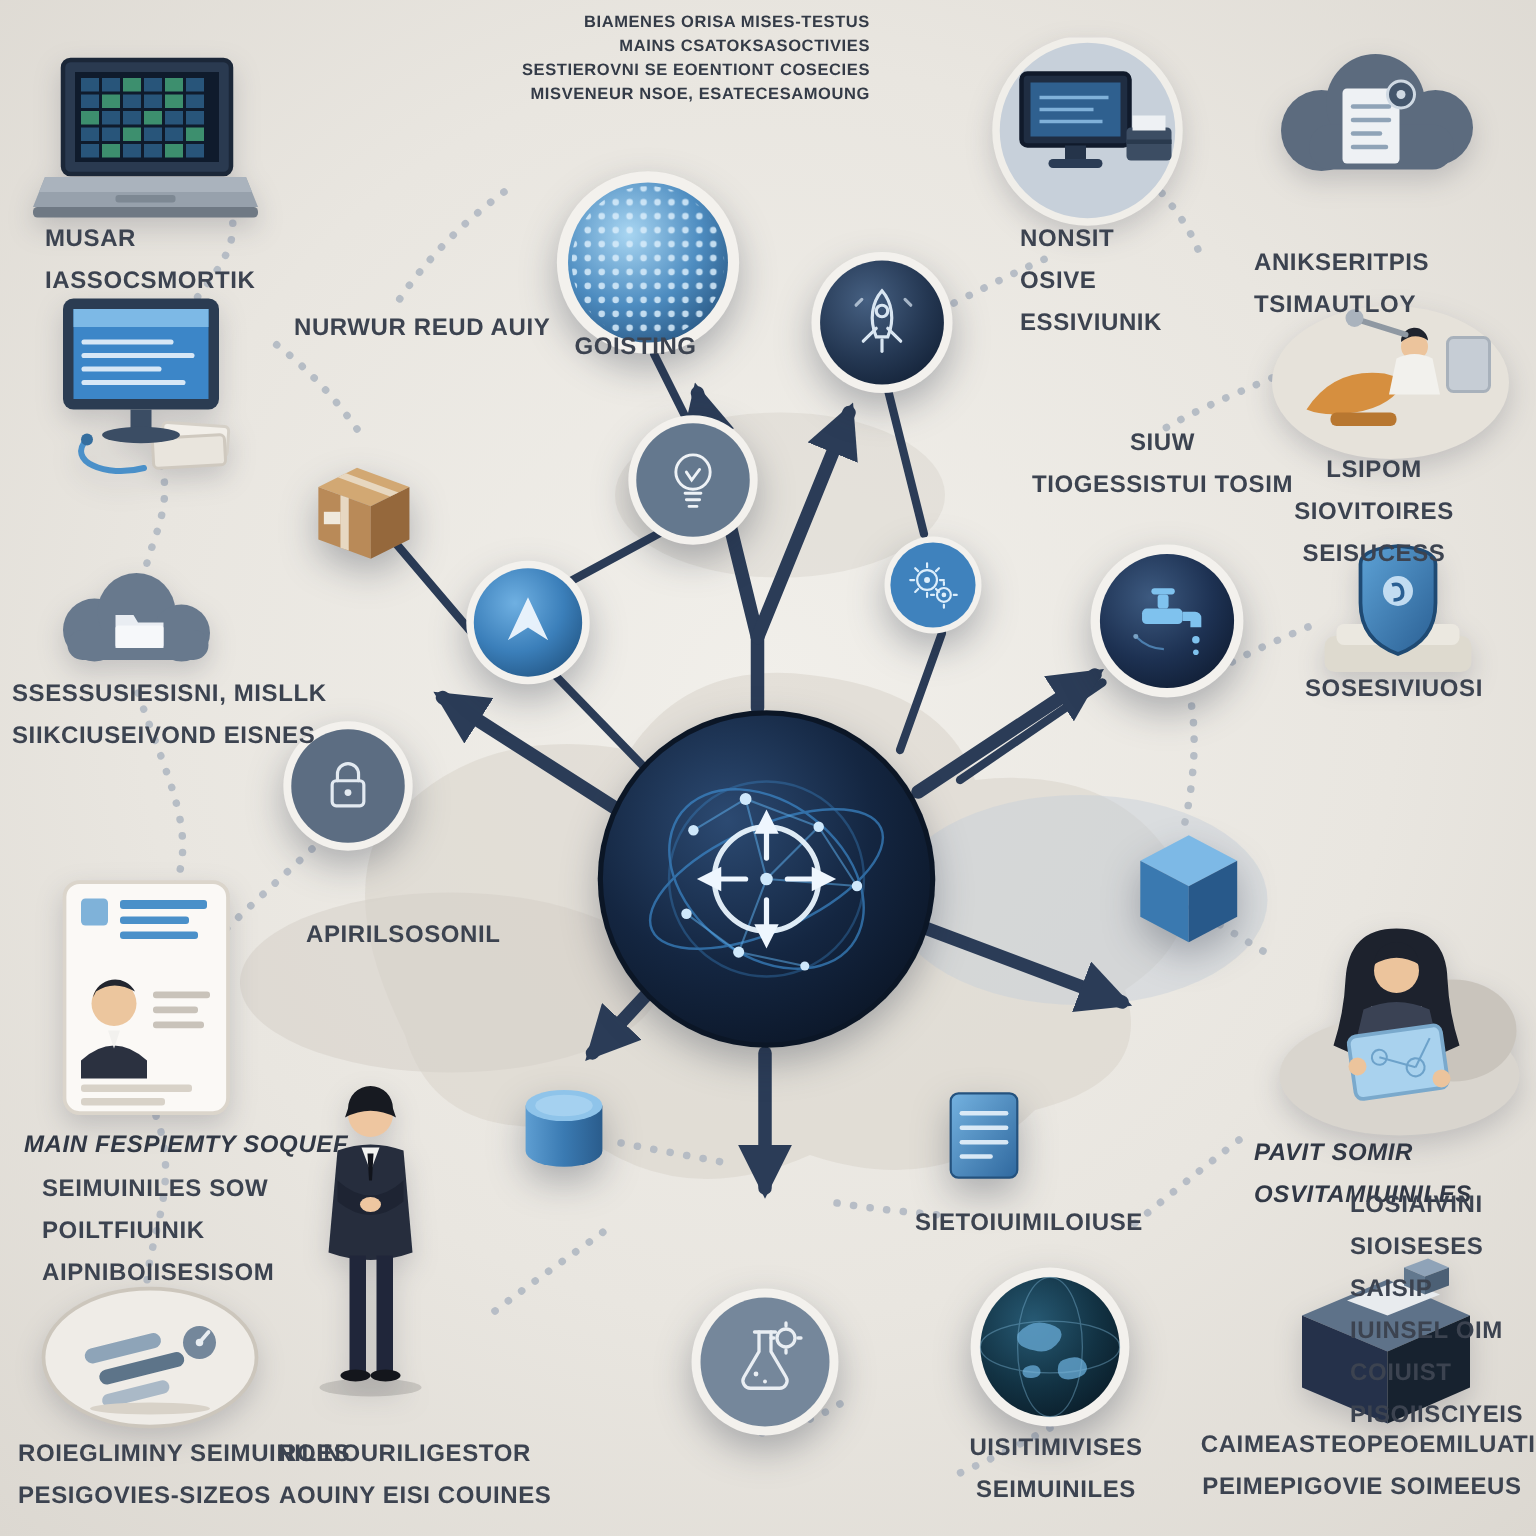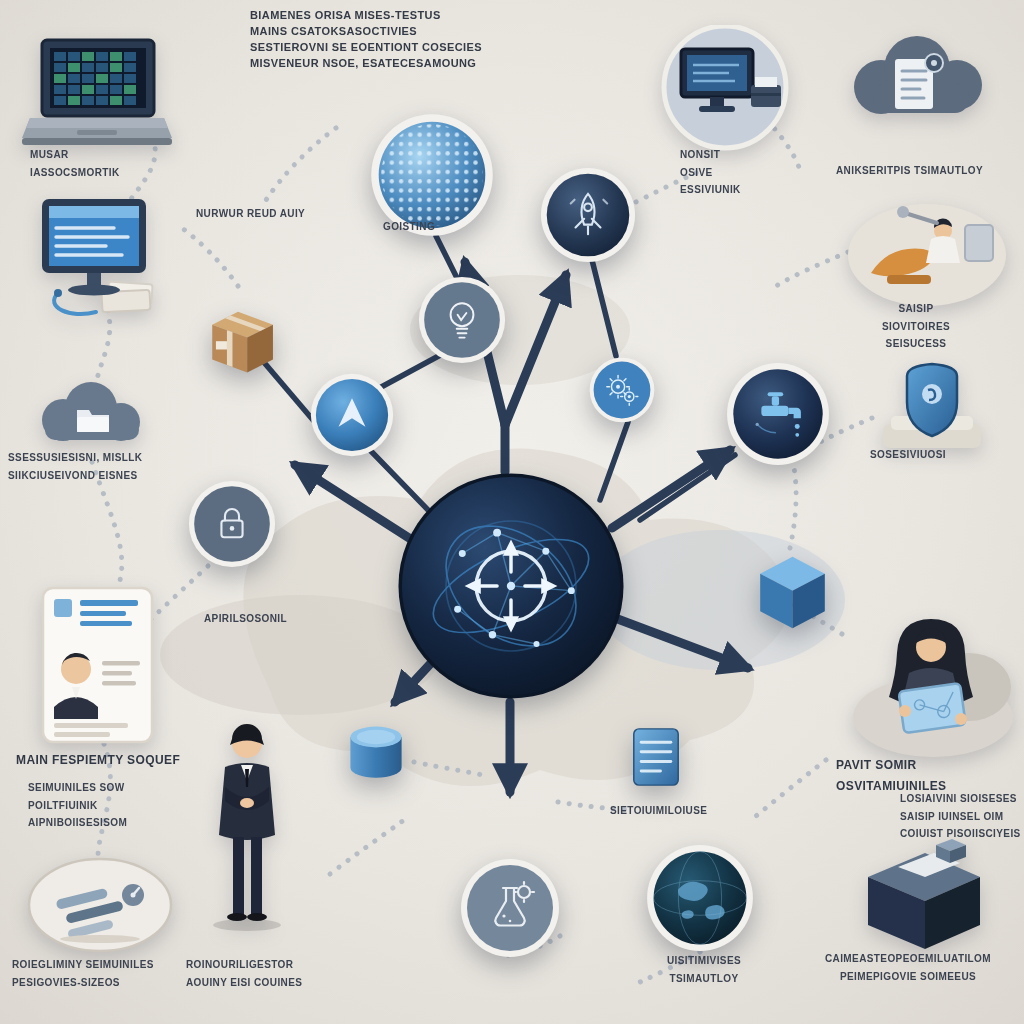--- a/index.html
+++ b/index.html
@@ -9,26 +9,26 @@
     background: radial-gradient(circle at 50% 45%, #f1efea 0%, #e9e6e0 55%, #dcd8d1 100%);
     font-family:"Liberation Sans", sans-serif;
   }
   .layer { position:absolute; inset:0; width:1024px; height:1024px; }
   .node, .illus { position:absolute; }
   .node svg, .illus svg { width:100%; height:100%; display:block; }
   .node { filter: drop-shadow(0 10px 12px rgba(25,35,55,.30)); }
   .illus { filter: drop-shadow(0 7px 9px rgba(25,35,55,.18)); }
   .lbl {
     position:absolute; font-weight:700; color:#3c4350;
-    font-size:10px; letter-spacing:.4px; line-height:1.75;
+    font-size:16px; letter-spacing:.4px; line-height:1.75;
     white-space:pre-line;
   }
   .lbl.center { transform:translateX(-50%); text-align:center; }
   .lbl.para { line-height:1.45; font-size:11px; color:#343b47; }
-  .lbl.big { font-size:12px; color:#313845; }
+  .lbl.big { font-size:16px; color:#313845;font-style:italic; }
 </style>
 </head>
 <body>
 
 <div class="canvas">
 
   <svg class="layer" viewBox="0 0 1024 1024">
     <defs>
       <marker id="arr" viewBox="0 0 10 10" refX="8" refY="5" markerWidth="4" markerHeight="4" orient="auto-start-reverse">
         <path d="M0,0 L10,5 L0,10 z" fill="#2b3c57"></path>
@@ -572,49 +572,51 @@
       <polygon points="28,42 85,18 140,42 85,66" fill="#5e7289"></polygon>
       <polygon points="28,42 85,66 85,114 28,90" fill="#25314a"></polygon>
       <polygon points="140,42 85,66 85,114 140,90" fill="#17222f"></polygon>
       <polygon points="58,32 94,18 120,28 85,42" fill="#e8ebee"></polygon>
       <polygon points="96,10 112,4 126,10 110,16" fill="#8fa3b8"></polygon>
       <polygon points="96,10 110,16 110,28 96,22" fill="#62788e"></polygon>
       <polygon points="126,10 110,16 110,28 126,22" fill="#4c6075"></polygon>
     </svg>
   </div>
 
-  <div class="lbl para center" style="left:415px;top:8px;width:330px;text-align:left">BIAMENES ORISA MISES-TESTUS
+  <div class="lbl para center" style="left:415px;top:8px;width:330px;text-align:right">BIAMENES ORISA MISES-TESTUS
 MAINS CSATOKSASOCTIVIES
 SESTIEROVNI SE EOENTIONT COSECIES
 MISVENEUR NSOE, ESATECESAMOUNG</div>
   <div class="lbl" style="left:30px;top:146px">MUSAR
 IASSOCSMORTIK</div>
   <div class="lbl" style="left:196px;top:205px">NURWUR REUD AUIY</div>
   <div class="lbl" style="left:383px;top:218px">GOISTING</div>
   <div class="lbl" style="left:680px;top:146px">NONSIT
 OSIVE
 ESSIVIUNIK</div>
   <div class="lbl" style="left:836px;top:162px;width:180px">ANIKSERITPIS TSIMAUTLOY</div>
-  <div class="lbl center" style="left:916px;top:300px">SAISIP
+  <div class="lbl center" style="left:775px;top:282px">SIUW
+TIOGESSISTUI TOSIM</div>
+  <div class="lbl center" style="left:916px;top:300px">LSIPOM
 SIOVITOIRES SEISUCESS</div>
   <div class="lbl" style="left:8px;top:449px">SSESSUSIESISNI, MISLLK
 SIIKCIUSEIVOND EISNES</div>
   <div class="lbl" style="left:870px;top:446px">SOSESIVIUOSI</div>
   <div class="lbl" style="left:204px;top:610px">APIRILSOSONIL</div>
   <div class="lbl big" style="left:16px;top:750px">MAIN FESPIEMTY SOQUEF</div>
   <div class="lbl" style="left:28px;top:779px">SEIMUINILES SOW
 POILTFIUINIK
 AIPNIBOIISESISOM</div>
   <div class="lbl big" style="left:836px;top:755px;width:185px">PAVIT SOMIR OSVITAMIUINILES</div>
   <div class="lbl" style="left:900px;top:790px">LOSIAIVINI SIOISESES
 SAISIP IUINSEL OIM
 COIUIST PISOIISCIYEIS</div>
   <div class="lbl" style="left:610px;top:802px">SIETOIUIMILOIUSE</div>
   <div class="lbl" style="left:12px;top:956px">ROIEGLIMINY SEIMUINILES
 PESIGOVIES-SIZEOS</div>
   <div class="lbl" style="left:186px;top:956px">ROINOURILIGESTOR
 AOUINY EISI COUINES</div>
   <div class="lbl center" style="left:704px;top:952px">UISITIMIVISES
-TSIMAUTLOY</div>
+SEIMUINILES</div>
   <div class="lbl center" style="left:908px;top:950px;width:215px">CAIMEASTEOPEOEMILUATILOM
 PEIMEPIGOVIE SOIMEEUS</div>
 
 </div>
 
 </body></html>

